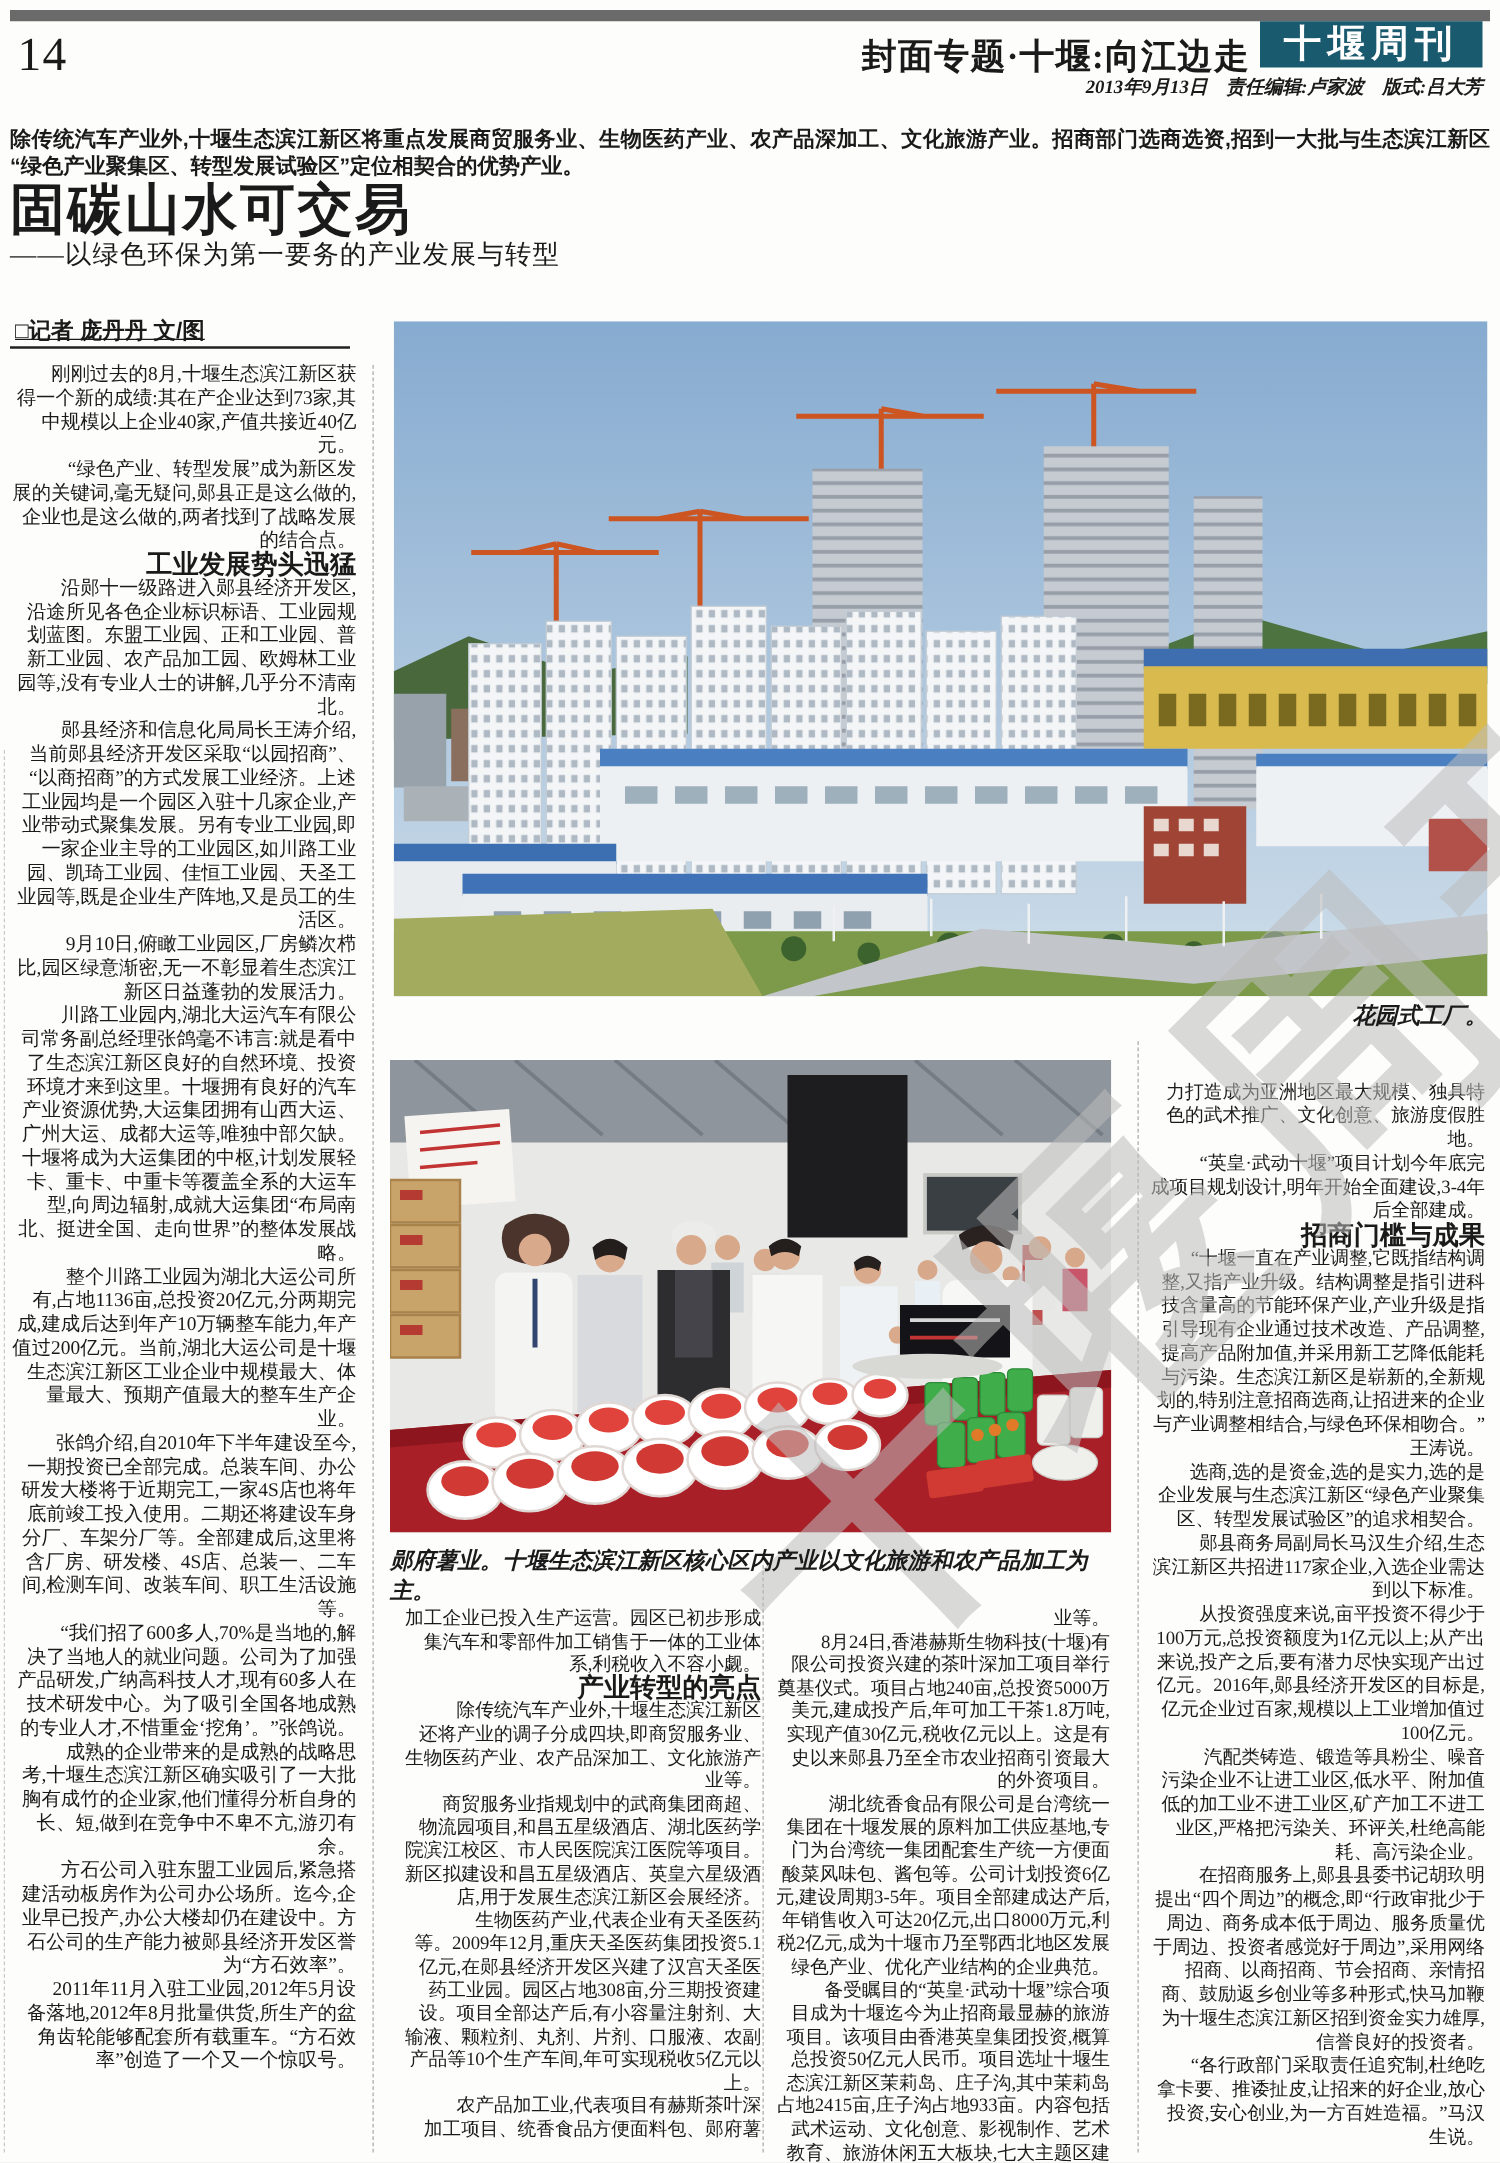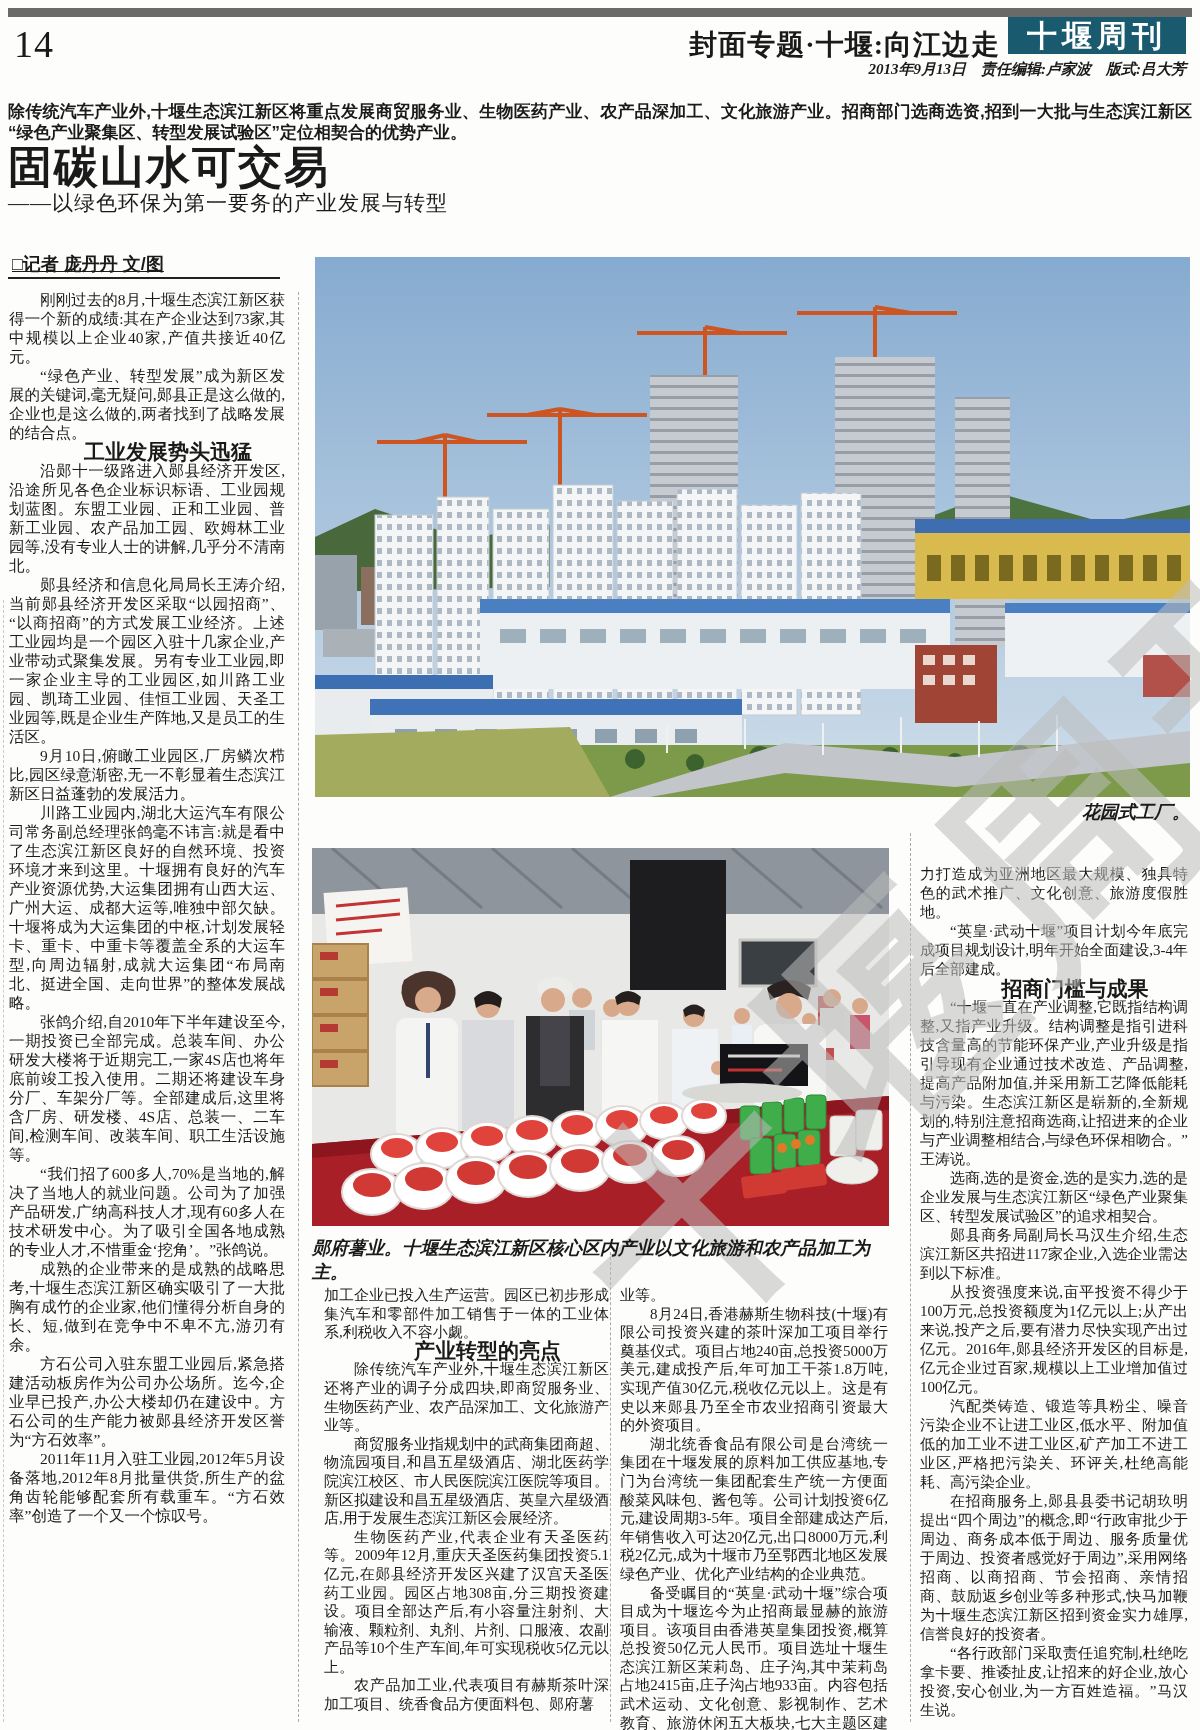--- a/index.html
+++ b/index.html
@@ -17,21 +17,21 @@
   .dateline{position:absolute;right:14px;top:60px;font-size:15px;font-weight:bold;font-style:italic;}
   .intro{position:absolute;left:8px;right:8px;top:101px;
     font-family:"Liberation Sans","DejaVu Sans",sans-serif;font-size:17px;font-weight:600;
     line-height:21px;text-align:justify;}
   .headline{position:absolute;left:8px;top:138px;margin:0;font-size:44px;font-weight:bold;letter-spacing:2px;}
   .subtitle{position:absolute;left:8px;top:189px;font-size:21px;letter-spacing:1px;}
   .byline{position:absolute;left:12px;top:252px;font-family:"Liberation Sans","DejaVu Sans",sans-serif;
     font-size:18px;font-weight:bold;text-decoration:underline;}
   .byline-rule{position:absolute;left:8px;top:277px;width:272px;height:2px;background:#222;}
   .col{position:absolute;text-align:justify;}
-  .col p{margin:0;text-indent:2em;}
+  .col p{margin:0;text-indent:2em;text-align:right;}
   .col p.ni{text-indent:0;}
   .col-left{left:9px;top:290px;width:276px;font-size:15.5px;line-height:19px;}
   .col-m1{left:312px;top:1286px;width:285px;font-size:15px;line-height:18.6px;margin-left:12px;}
   .col-m2{left:620px;top:1286px;width:268px;font-size:15px;line-height:18.6px;}
   .col-right{left:920px;top:833px;width:268px;font-size:15px;line-height:19px;margin-top:32px;}
   .sec-head{font-family:"Liberation Sans","DejaVu Sans",sans-serif;font-size:21px;font-weight:bold;
     text-align:center;text-indent:0;margin:9px 0 7px 0;}
   .photo{position:absolute;z-index:1;display:block;}
   .photo1{left:315px;top:257px;}
   .photo2{left:312px;top:848px;}
@@ -363,20 +363,21 @@
   <div class="caption caption2">郧府薯业。十堰生态滨江新区核心区内产业以文化旅游和农产品加工为主。</div>
 
   <div class="col col-left">
     <p>刚刚过去的8月,十堰生态滨江新区获得一个新的成绩:其在产企业达到73家,其中规模以上企业40家,产值共接近40亿元。</p>
     <p>“绿色产业、转型发展”成为新区发展的关键词,毫无疑问,郧县正是这么做的,企业也是这么做的,两者找到了战略发展的结合点。</p>
     <p class="sec-head">工业发展势头迅猛</p>
     <p>沿郧十一级路进入郧县经济开发区,沿途所见各色企业标识标语、工业园规划蓝图。东盟工业园、正和工业园、普新工业园、农产品加工园、欧姆林工业园等,没有专业人士的讲解,几乎分不清南北。</p>
     <p>郧县经济和信息化局局长王涛介绍,当前郧县经济开发区采取“以园招商”、“以商招商”的方式发展工业经济。上述工业园均是一个园区入驻十几家企业,产业带动式聚集发展。另有专业工业园,即一家企业主导的工业园区,如川路工业园、凯琦工业园、佳恒工业园、天圣工业园等,既是企业生产阵地,又是员工的生活区。</p>
     <p>9月10日,俯瞰工业园区,厂房鳞次栉比,园区绿意渐密,无一不彰显着生态滨江新区日益蓬勃的发展活力。</p>
     <p>川路工业园内,湖北大运汽车有限公司常务副总经理张鸽毫不讳言:就是看中了生态滨江新区良好的自然环境、投资环境才来到这里。十堰拥有良好的汽车产业资源优势,大运集团拥有山西大运、广州大运、成都大运等,唯独中部欠缺。十堰将成为大运集团的中枢,计划发展轻卡、重卡、中重卡等覆盖全系的大运车型,向周边辐射,成就大运集团“布局南北、挺进全国、走向世界”的整体发展战略。</p>
+    <p>整个川路工业园为湖北大运公司所有,占地1136亩,总投资20亿元,分两期完成,建成后达到年产10万辆整车能力,年产值过200亿元。当前,湖北大运公司是十堰生态滨江新区工业企业中规模最大、体量最大、预期产值最大的整车生产企业。</p>
     <p>张鸽介绍,自2010年下半年建设至今,一期投资已全部完成。总装车间、办公研发大楼将于近期完工,一家4S店也将年底前竣工投入使用。二期还将建设车身分厂、车架分厂等。全部建成后,这里将含厂房、研发楼、4S店、总装一、二车间,检测车间、改装车间、职工生活设施等。</p>
     <p>“我们招了600多人,70%是当地的,解决了当地人的就业问题。公司为了加强产品研发,广纳高科技人才,现有60多人在技术研发中心。为了吸引全国各地成熟的专业人才,不惜重金‘挖角’。”张鸽说。</p>
     <p>成熟的企业带来的是成熟的战略思考,十堰生态滨江新区确实吸引了一大批胸有成竹的企业家,他们懂得分析自身的长、短,做到在竞争中不卑不亢,游刃有余。</p>
     <p>方石公司入驻东盟工业园后,紧急搭建活动板房作为公司办公场所。迄今,企业早已投产,办公大楼却仍在建设中。方石公司的生产能力被郧县经济开发区誉为“方石效率”。</p>
     <p>2011年11月入驻工业园,2012年5月设备落地,2012年8月批量供货,所生产的盆角齿轮能够配套所有载重车。“方石效率”创造了一个又一个惊叹号。</p>
 
   </div>
 
   <div class="col col-m1">
     <p class="ni">加工企业已投入生产运营。园区已初步形成集汽车和零部件加工销售于一体的工业体系,利税收入不容小觑。</p>

